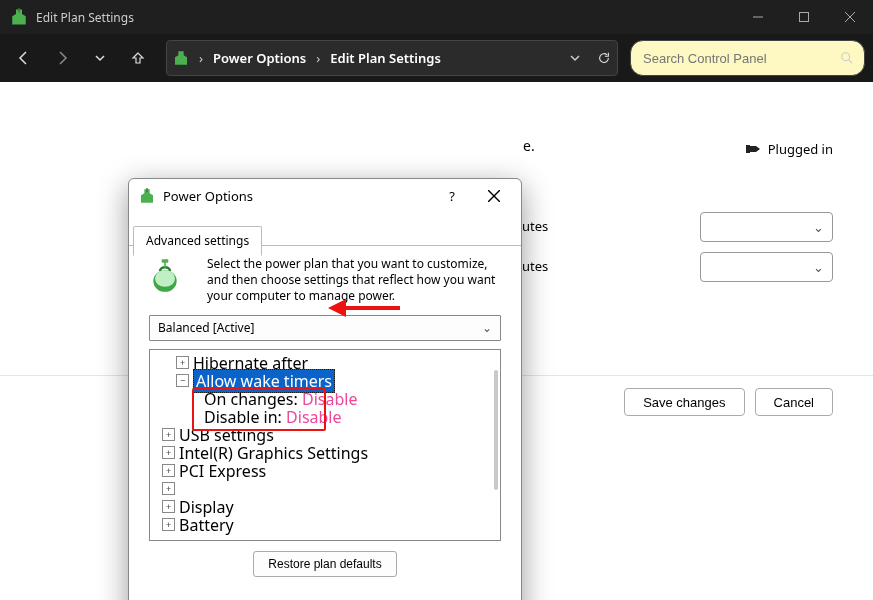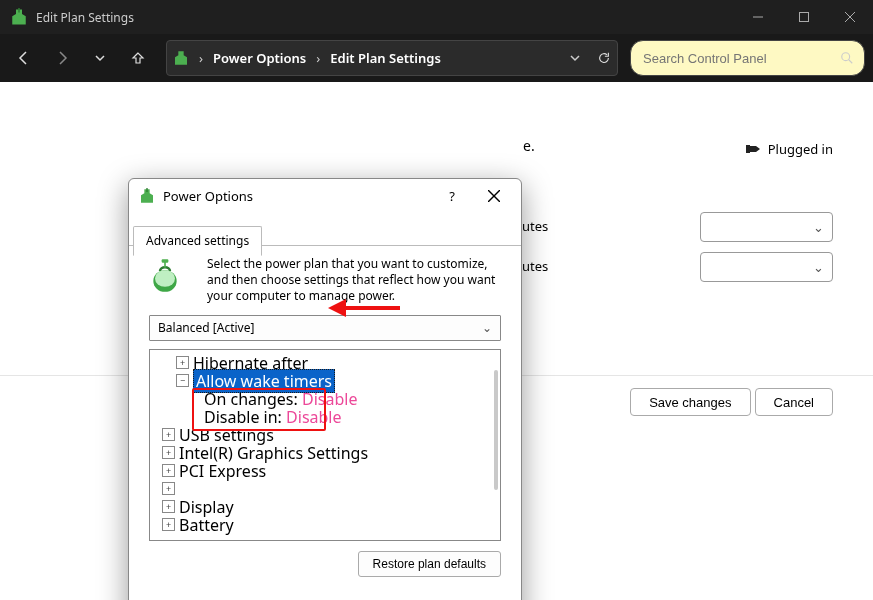--- a/index.html
+++ b/index.html
@@ -22,21 +22,21 @@
 .bg-row .plug-icon{width:22px;height:12px}
 .bg-dropdown{position:absolute;right:40px;border:1px solid #999;border-radius:4px;height:28px;width:115px;display:flex;align-items:center;justify-content:flex-end;padding:0 8px;background:#fff}
 .bg-dropdown .chevd{color:#555}
 .bg-dropdown.d1{top:130px}
 .bg-dropdown.d2{top:170px}
 .bg-dot{position:absolute;left:523px;top:54px;font-size:14px}
 .bg-partial{position:absolute;left:522px}
 .bg-partial.p1{top:135px}
 .bg-partial.p2{top:175px}
 .bg-hr{position:absolute;left:0;top:293px;width:100%;height:1px;background:#e5e5e5}
-.bg-btns{position:absolute;right:40px;top:306px;display:flex;gap:4px}
+.bg-btns{position:absolute;right:40px;top:306px;display:flex;gap:10px}
 .bg-btns button{height:28px;padding:0 18px;border:1px solid #aaa;border-radius:4px;background:#fff;font-size:13px}
 
 .dialog{position:absolute;left:128px;top:96px;width:392px;height:450px;background:#fff;border:1px solid #888;box-shadow:0 8px 30px rgba(0,0,0,0.4);border-radius:6px}
 .dialog .dtitle{display:flex;align-items:center;height:34px;padding:0 10px;gap:8px}
 .dtitle .dname{font-size:13px}
 .dtitle .spacer{flex:1}
 .dtitle .dhelp,.dtitle .dclose{width:34px;height:34px;display:flex;align-items:center;justify-content:center}
 .tabs{display:flex;border-bottom:1px solid #bbb;padding-left:4px;margin-top:2px}
 .tabs .tab{padding:5px 12px 6px;border:1px solid #bbb;border-bottom:1px solid #fff;background:#fff;font-size:12px;position:relative;top:11px;border-radius:2px 2px 0 0}
 .tabbody{padding:10px 16px 10px 16px}
@@ -51,21 +51,21 @@
 .tree .pm.plus::before{content:"+"}
 .tree .pm.minus::before{content:"−"}
 .tree .indent0{padding-left:6px}
 .tree .indent1{padding-left:20px}
 .tree .indent2{padding-left:48px}
 .tree .label{white-space:nowrap}
 .tree .sel{background:#0a63c9;color:#fff;padding:0 2px;border:1px dotted #1a1a1a}
 .tree .link{color:#ec4899}
 .tree .redbox{position:absolute;border:2px solid #e11;left:42px;top:38px;width:130px;height:39px;pointer-events:none;border-radius:2px}
 .tree .vscroll{position:absolute;right:2px;top:20px;width:4px;height:120px;background:#c9c9c9;border-radius:3px}
-.restore{display:flex;justify-content:flex-end;margin:10px 4px 0 4px}
+.restore{display:flex;justify-content:center;margin:10px 4px 0 4px}
 .restore button{height:26px;padding:0 14px;border:1px solid #aaa;border-radius:3px;background:#fdfdfd;font-size:12px}
 .arrow{position:absolute;left:328px;top:214px;width:72px;height:24px;pointer-events:none}
 svg{display:block}
 </style>
 </head>
 <body>
 
 <div class="window">
 
   <div class="titlebar">

